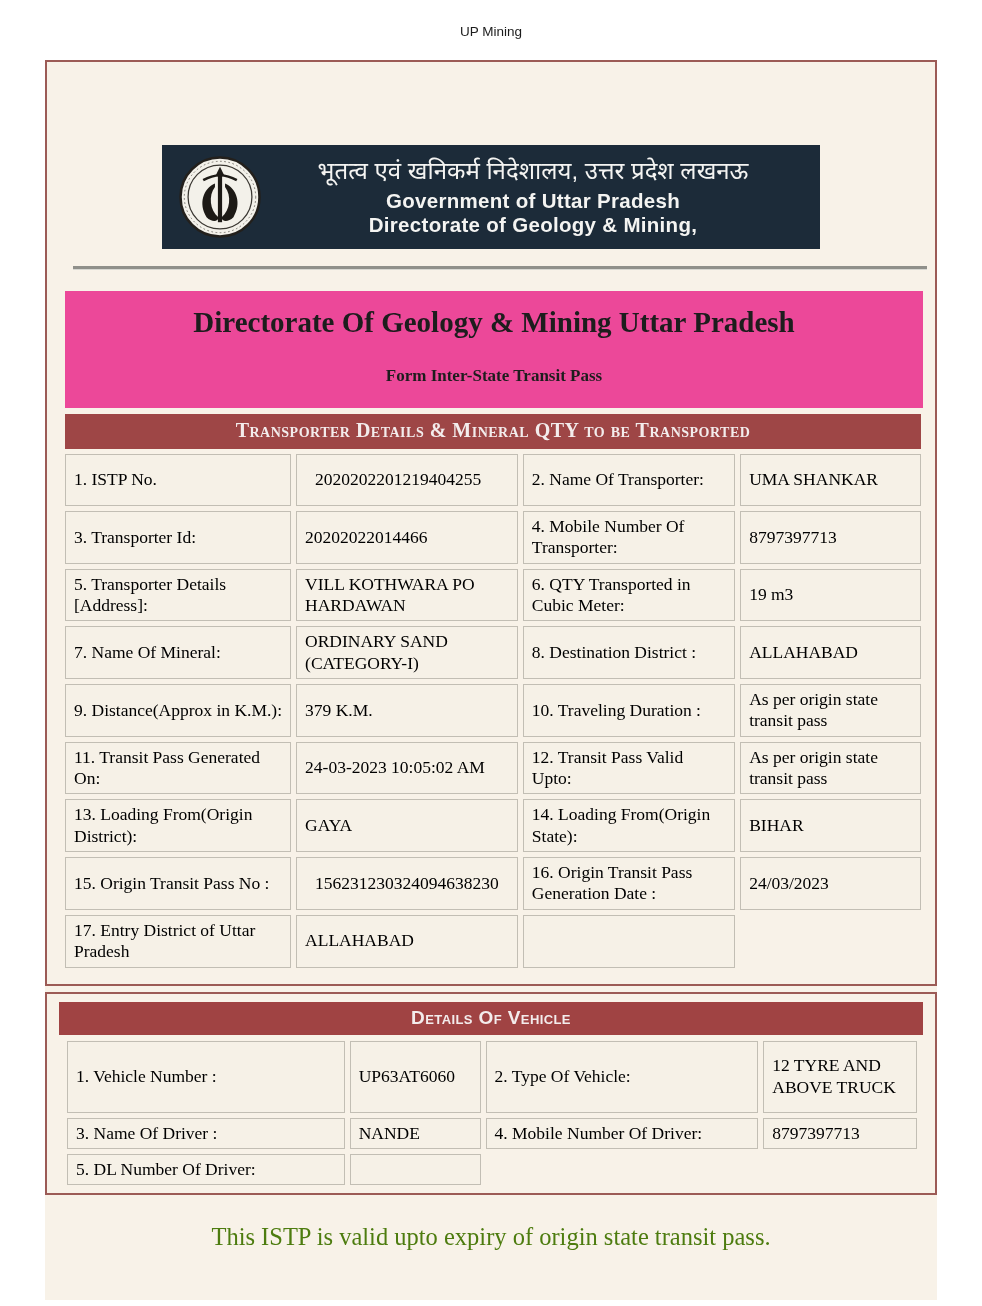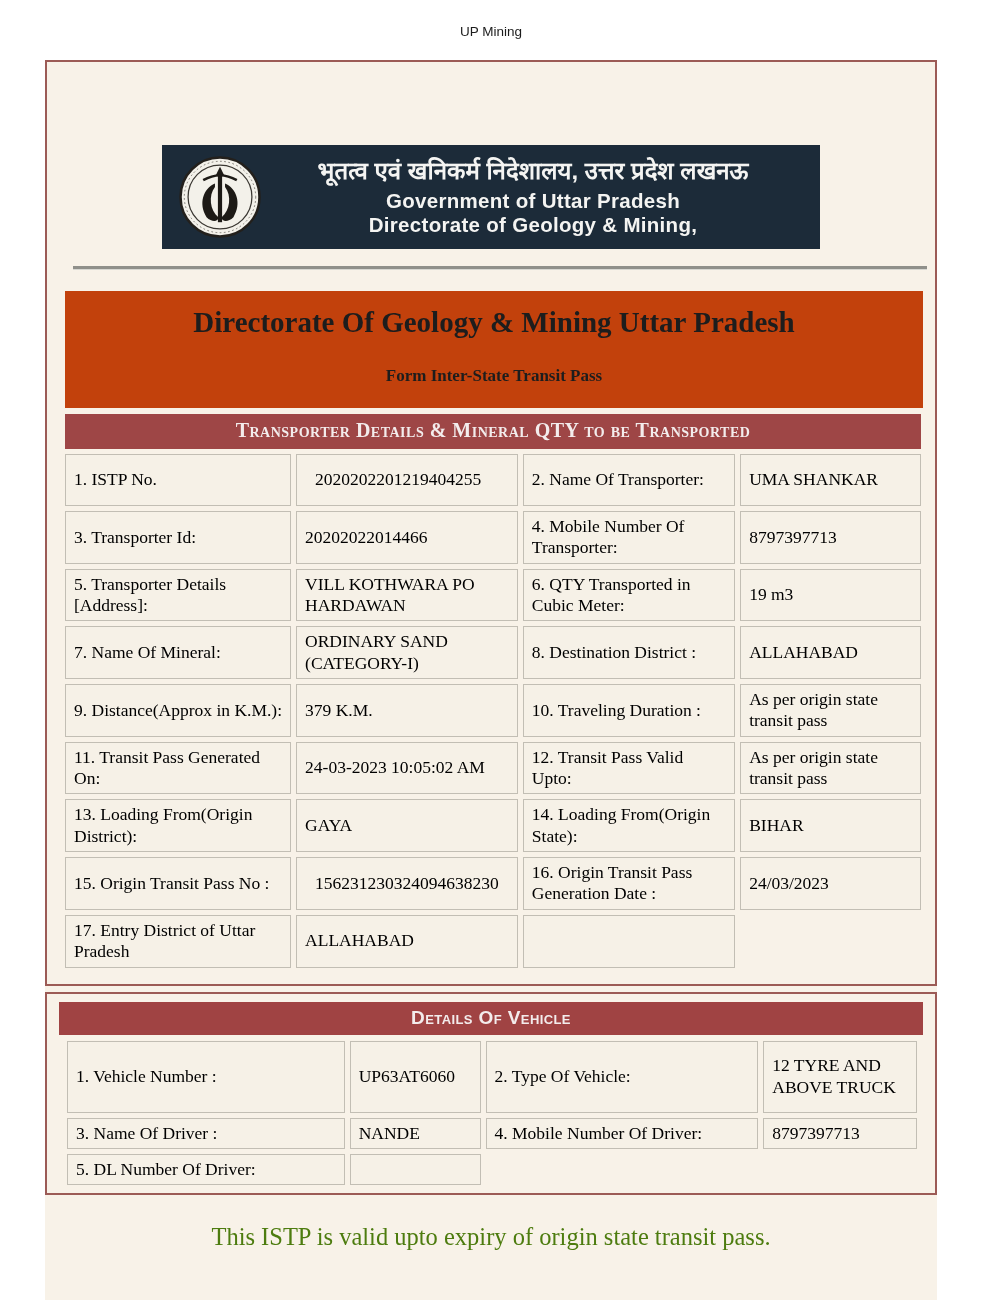--- a/index.html
+++ b/index.html
@@ -11,28 +11,28 @@
                background:#f8f2e8;box-sizing:border-box;}
   .box{box-sizing:border-box;border:2px solid #9c5b56;background:#f8f2e8;}
   .box1{width:892px;padding-bottom:16px;}
   .box2{width:892px;margin-top:6px;padding:8px 10px 8px 10px;}
 
   
   .banner{width:658px;height:104px;margin:83px auto 0 auto;background:#1c2b39;
           display:flex;align-items:center;padding:0 16px;box-sizing:border-box;}
   .logo{flex:0 0 84px;height:84px;}
   .banner-text{flex:1;text-align:center;color:#f4f4f2;}
-  .banner-hindi{font-family:"Liberation Sans",sans-serif;font-weight:bold;font-size:24px;
+  .banner-hindi{font-family:"Liberation Sans",sans-serif;font-weight:normal;font-size:24px;
                 line-height:1.1;margin-bottom:5px;}
   .banner-eng{font-family:"Liberation Sans",sans-serif;font-weight:bold;font-size:20.5px;
               line-height:1.15;letter-spacing:0.3px;}
 
   .hr{height:3px;background:#90908a;margin:17px 8px 0 26px;box-shadow:0 1px 0 #d8d8d2;}
 
-  .title-block{margin:22px 12px 0 18px;background:#c2410c;padding:15px 8px 22px 8px;}
+  .title-block{margin:22px 12px 0 18px;background:#ec4899;padding:15px 8px 22px 8px;}
   .doc-title{text-align:center;font-weight:bold;font-size:29px;color:#1d1d1d;}
   .doc-subtitle{text-align:center;font-weight:bold;font-size:17px;color:#1d1d1d;margin-top:27px;}
 
   .sec-header{text-align:center;color:#f3ecec;background:#9e4646;}
   .serif-caps{margin:6px 14px 0 18px;padding:5px 0 7px 0;
               font-family:"Liberation Serif",serif;font-variant:small-caps;
               font-weight:bold;font-size:20px;letter-spacing:0.5px;}
   .sans-caps{margin:0 2px 0 2px;padding:5px 0 6px 0;background:#a04343;
              font-family:"Liberation Sans",sans-serif;font-variant:small-caps;
              font-weight:bold;font-size:19px;letter-spacing:0.4px;}

